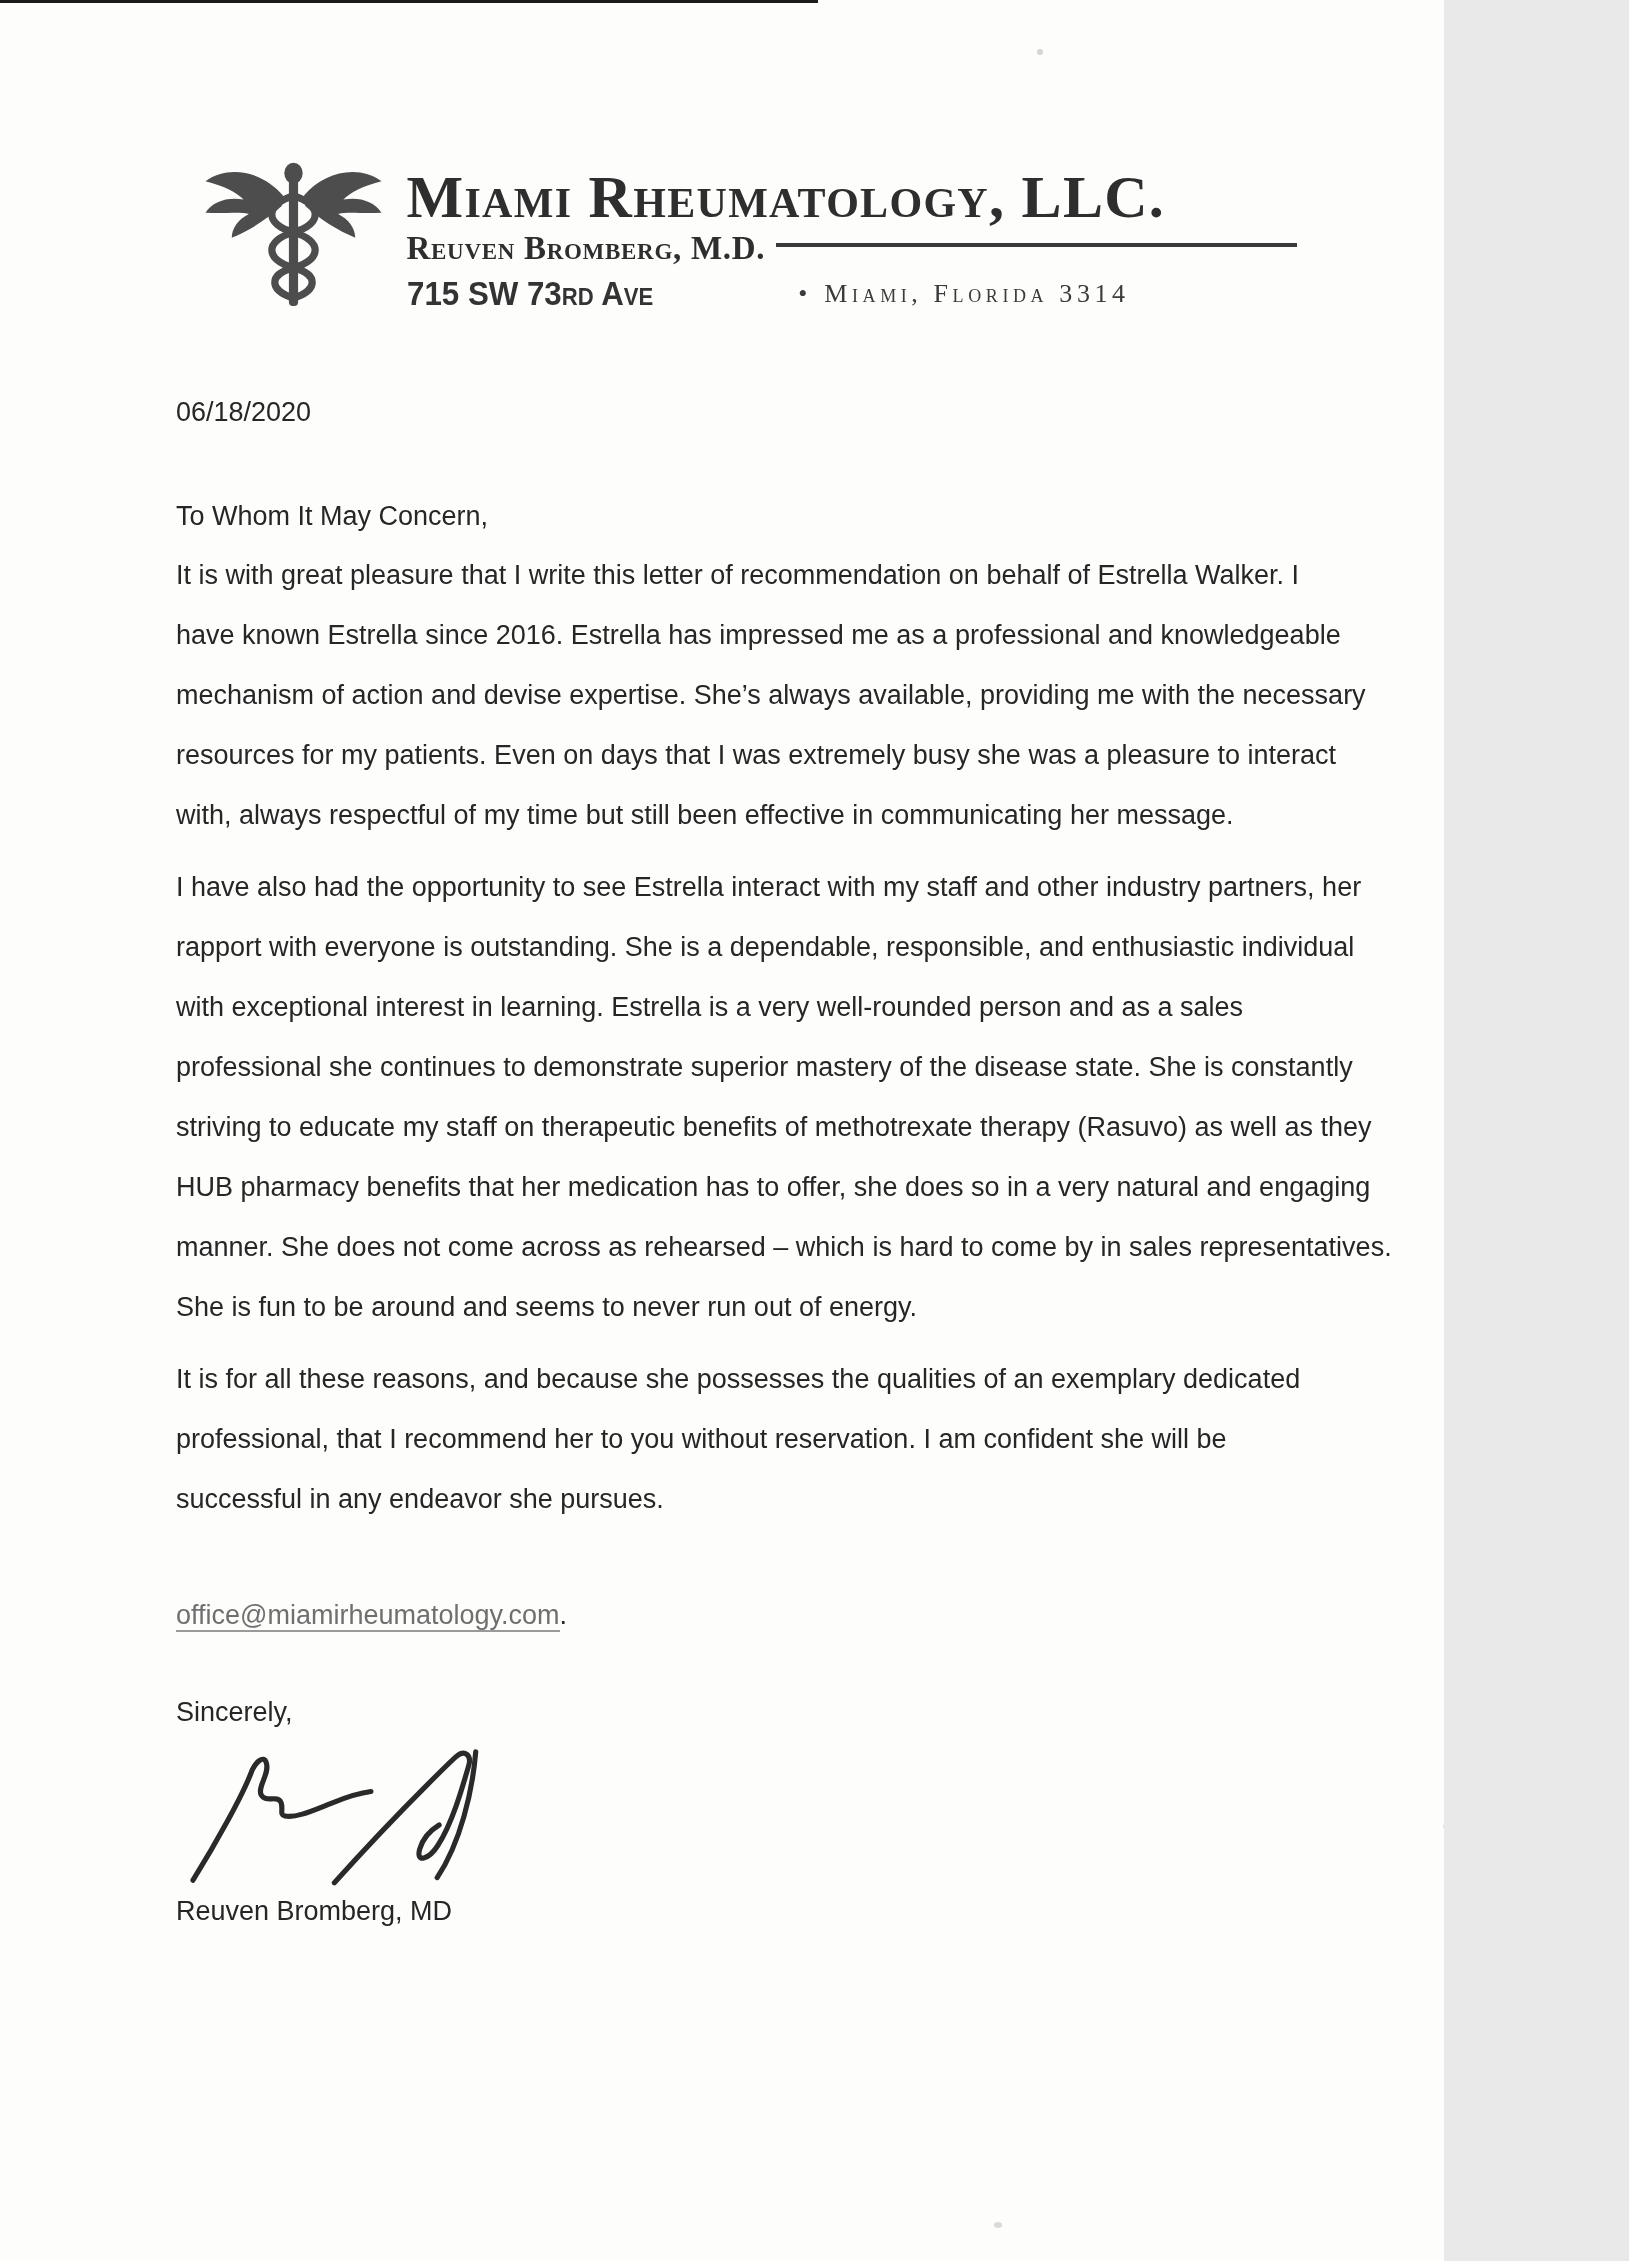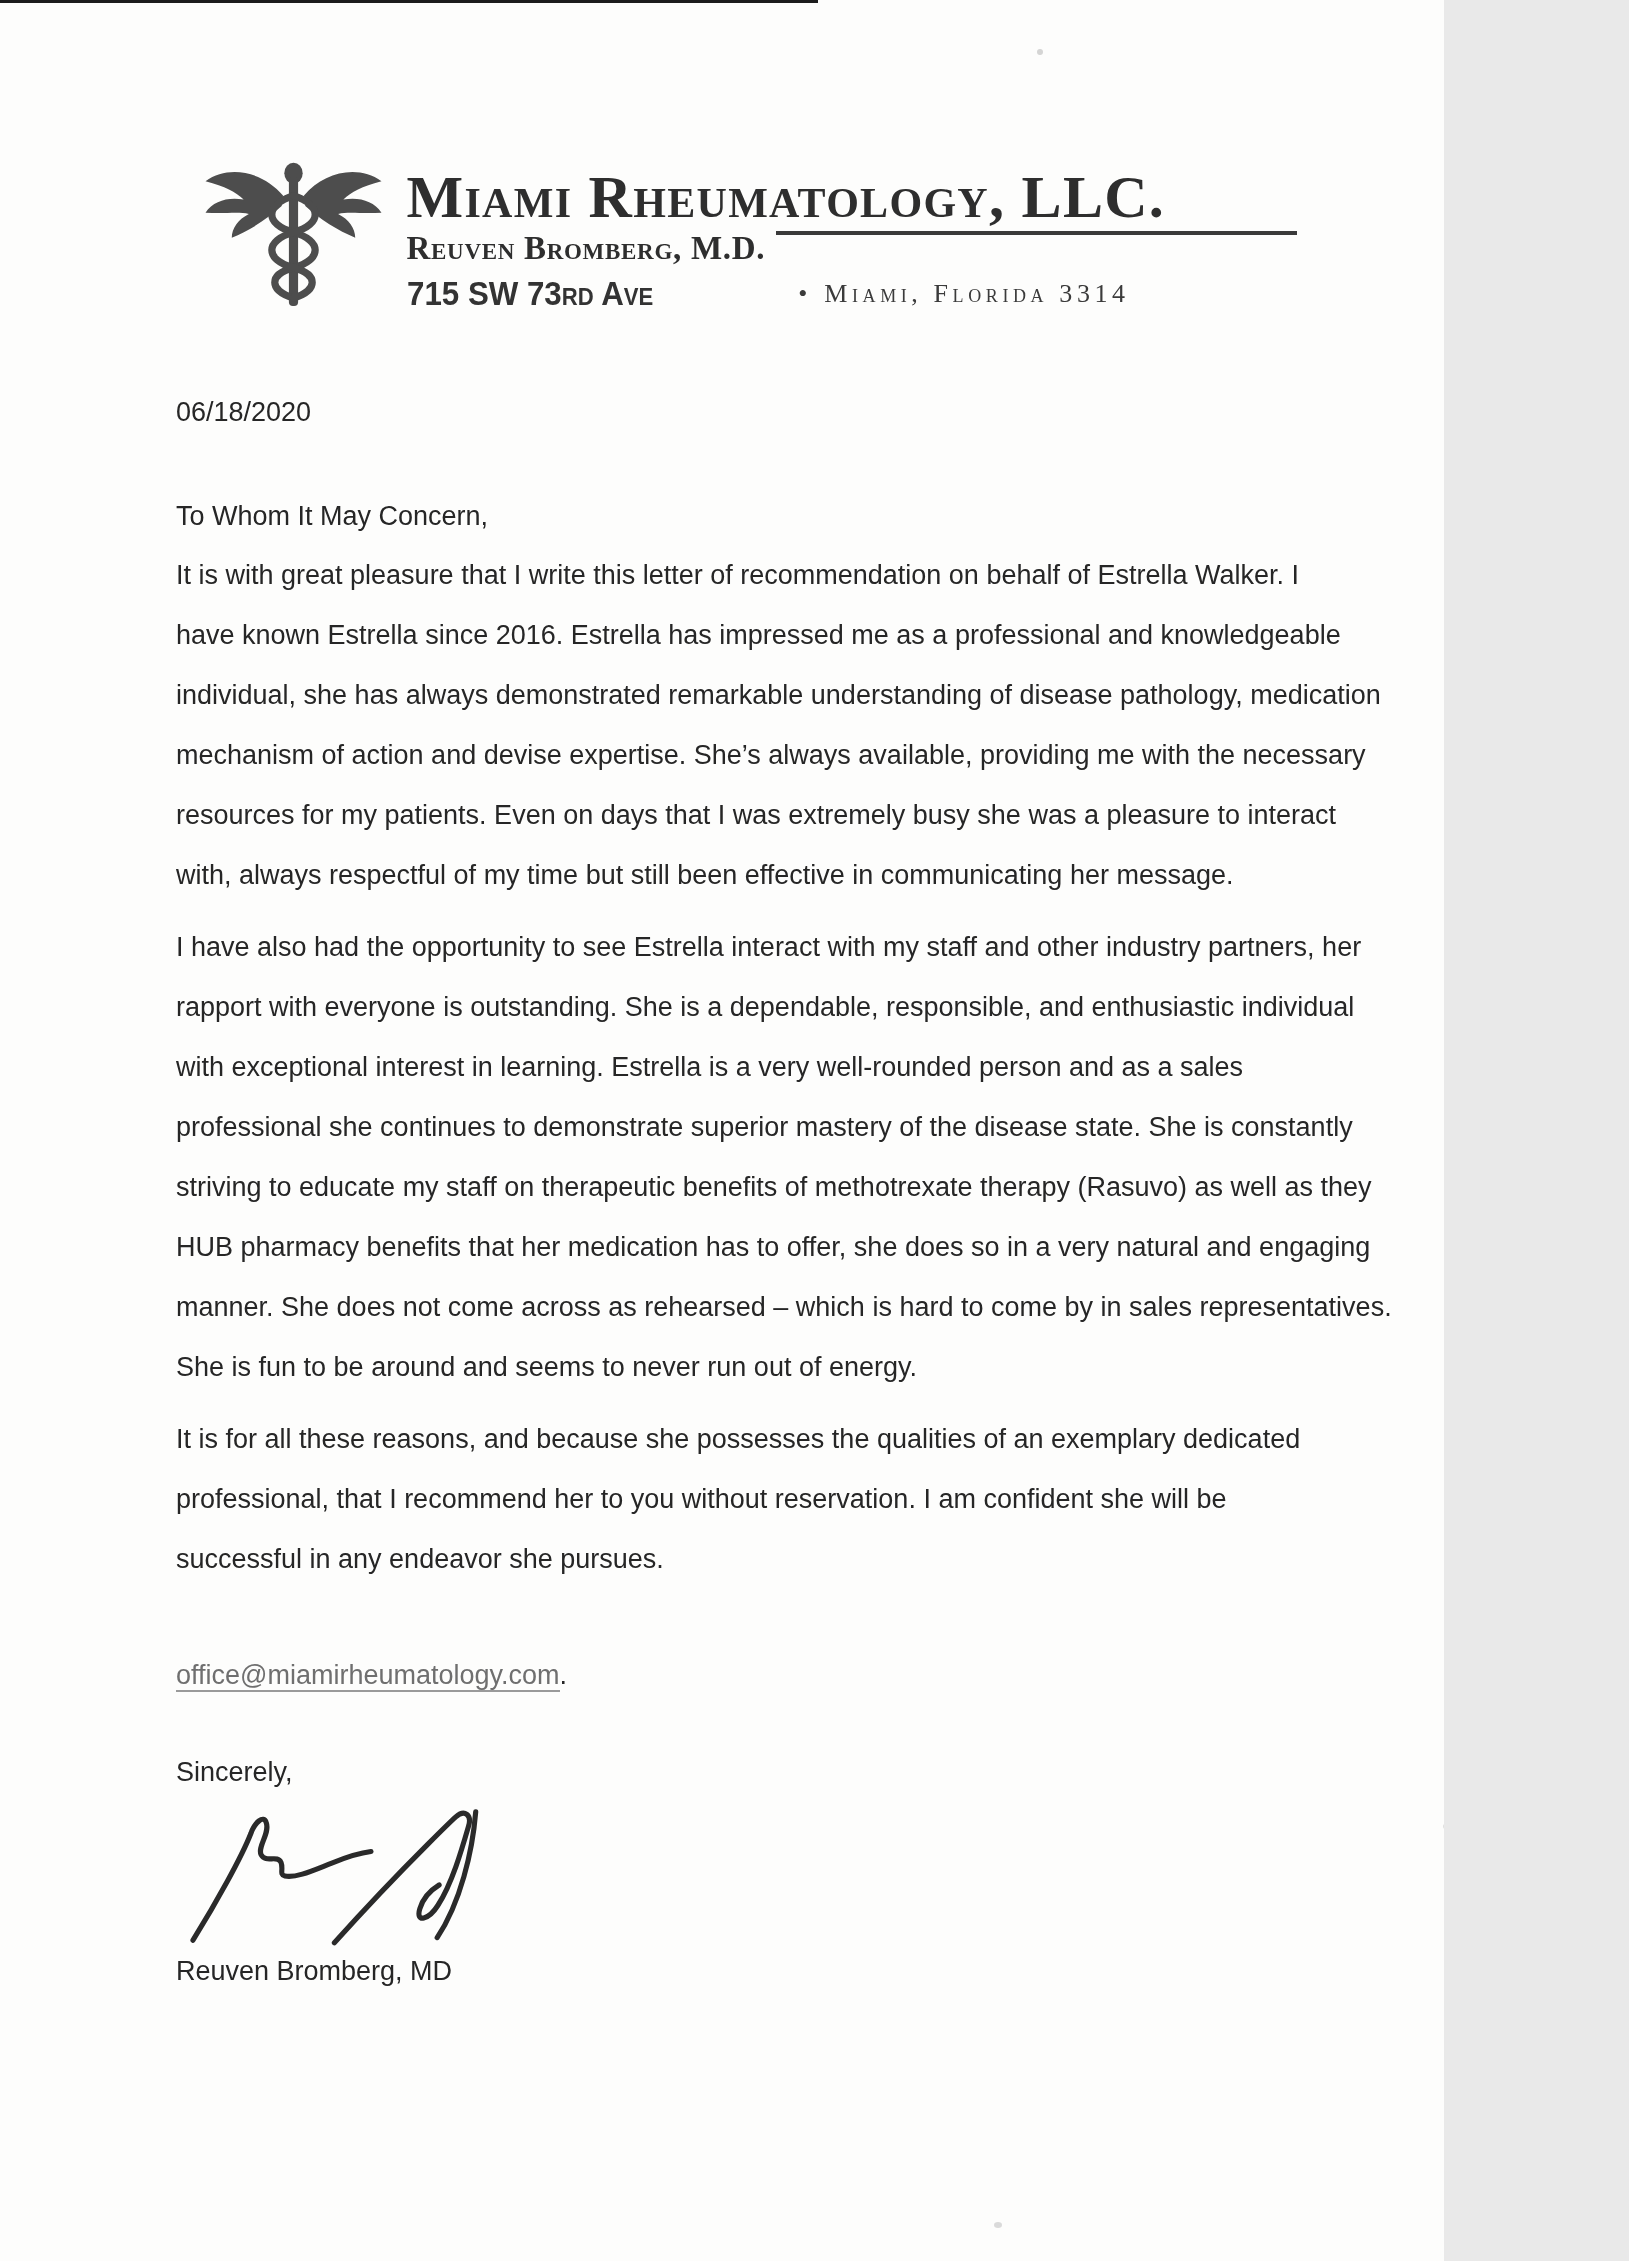--- a/index.html
+++ b/index.html
@@ -42,21 +42,21 @@
     color: #2e2e2e;
   }
   .company {
     font-size: 60px;
     font-weight: bold;
     font-variant: small-caps;
     letter-spacing: 1.3px;
     line-height: 1.0;
     white-space: nowrap;
   }
-  .physician-row { display: flex; align-items: flex-start; margin-top: 4px; }
+  .physician-row { display: flex; align-items: center; margin-top: 4px; }
   .physician {
     font-size: 33px;
     font-weight: bold;
     font-variant: small-caps;
     letter-spacing: 0.7px;
     line-height: 1.05;
     white-space: nowrap;
   }
   .head-rule {
     flex: 1 1 auto;
@@ -147,21 +147,20 @@
   <div class="content">
 
     <div class="date-line">06/18/2020</div>
 
     <div class="salutation">To Whom It May Concern,</div>
 
     <div class="body-text">
       <div class="para">
         <div class="line">It is with great pleasure that I write this letter of recommendation on behalf of Estrella Walker. I</div>
         <div class="line">have known Estrella since 2016. Estrella has impressed me as a professional and knowledgeable</div>
-        <div class="line">individual, she has always demonstrated remarkable understanding of disease pathology, medication</div>
         <div class="line">mechanism of action and devise expertise. She’s always available, providing me with the necessary</div>
         <div class="line">resources for my patients. Even on days that I was extremely busy she was a pleasure to interact</div>
         <div class="line">with, always respectful of my time but still been effective in communicating her message.</div>
       </div>
       <div class="para">
         <div class="line">I have also had the opportunity to see Estrella interact with my staff and other industry partners, her</div>
         <div class="line">rapport with everyone is outstanding. She is a dependable, responsible, and enthusiastic individual</div>
         <div class="line">with exceptional interest in learning. Estrella is a very well-rounded person and as a sales</div>
         <div class="line">professional she continues to demonstrate superior mastery of the disease state. She is constantly</div>
         <div class="line">striving to educate my staff on therapeutic benefits of methotrexate therapy (Rasuvo) as well as they</div>

